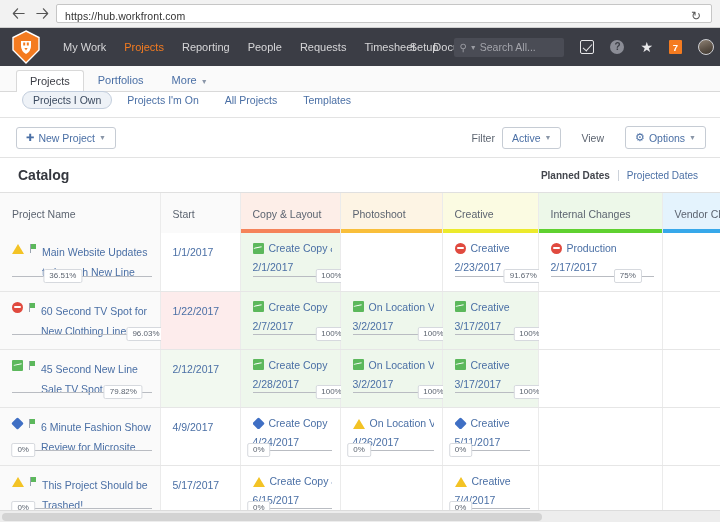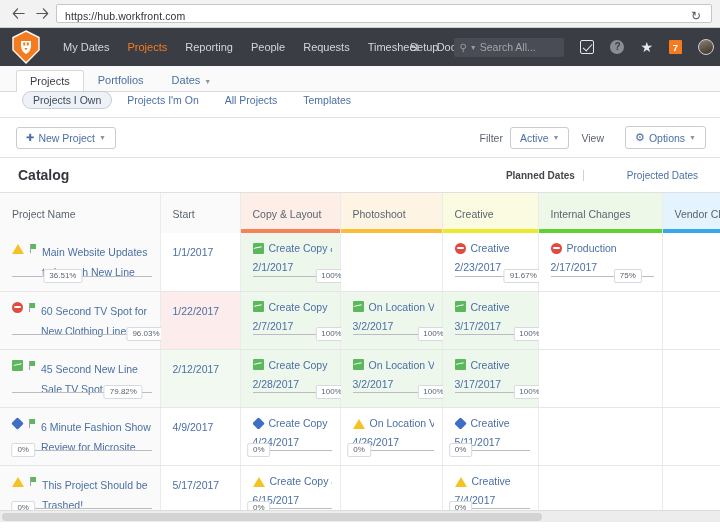--- a/index.html
+++ b/index.html
@@ -196,39 +196,38 @@
     padding: 4px 9px;
     display: inline-flex;
     align-items: center;
     gap: 4px;
     cursor: pointer;
     white-space: nowrap;
   }
   .btn .plus { color: #4a6fa5; font-size: 10px; }
   .btn .dn { font-size: 7px; color: #8a96a8; }
   .tb-spacer { flex: 1; }
-  .tb-label { font-size: 10.5px; color: #5c6470; margin: 0 7px 0 0; }
+  .tb-label { font-size: 10.5px; color: #5c6470; margin: 0 7px 0 8px; }
   .tb-group { display: flex; align-items: center; }
   .gear { font-size: 11px; color: #4a6fa5; }
 
   
   .catalog-bar {
     height: 34px;
     display: flex;
     align-items: center;
     padding: 0 14px 0 18px;
     background: #fff;
   }
   .catalog-title { font-size: 14px; font-weight: bold; color: #35383f; }
   .date-toggle { margin-left: auto; display: flex; align-items: center; gap: 0; font-size: 10px; }
   .date-toggle .dt {
     padding: 0 8px;
     color: #4a6fa5;
     cursor: pointer;
-    margin-left: 35px;
   }
   .date-toggle .dt.sel { color: #43464d; font-weight: bold; border-right: 1px solid #ccd2da; }
 
   
   .grid-outer {
     position: relative;
     height: 330px;
     overflow: hidden;
     border-top: 1px solid #e0e0e0;
   }
@@ -398,21 +397,21 @@
 </div>
 
 <div class="appnav">
   <svg class="logo-hex" viewBox="0 0 30 34">
     <path d="M15 1 L28 7.5 V20 L15 33 L2 20 V7.5 Z" fill="#f47b20" stroke="#ffffff" stroke-width="1.4"></path>
     <path d="M10 11 h10 v5 q0 5 -5 8 q-5 -3 -5 -8 z" fill="#ffffff"></path>
     <path d="M12.2 12.5 h2 v3 h-2 z M15.8 12.5 h2 v3 h-2 z" fill="#f47b20"></path>
     <path d="M13.4 18 h3.2 l-1.6 2.6 z" fill="#f47b20"></path>
   </svg>
   <nav class="mainmenu">
-    <a href="#">My Dates</a>
+    <a href="#">My Work</a>
     <a class="active" href="#">Projects</a>
     <a href="#">Reporting</a>
     <a href="#">People</a>
     <a href="#">Requests</a>
     <a href="#">Timesheet</a>
     <a href="#">Documents</a>
   </nav>
   <div class="nav-right">
     <a class="setup-link" href="#">Setup</a>
     <div class="searchbox">
@@ -424,21 +423,21 @@
     <div class="ico-help">?</div>
     <div class="ico-star">★</div>
     <div class="badge-count">7</div>
     <div class="avatar"></div>
   </div>
 </div>
 
 <div class="tabs-wrap">
   <div class="tab active"><span>Projects</span></div>
   <div class="tab"><span>Portfolios</span></div>
-  <div class="tab"><span>Dates</span><span class="dn">▼</span></div>
+  <div class="tab"><span>More</span><span class="dn">▼</span></div>
 </div>
 
 <div class="subtabs">
   <div class="subtab active">Projects I Own</div>
   <div class="subtab">Projects I'm On</div>
   <div class="subtab">All Projects</div>
   <div class="subtab">Templates</div>
 </div>
 
 <div class="toolbar">

